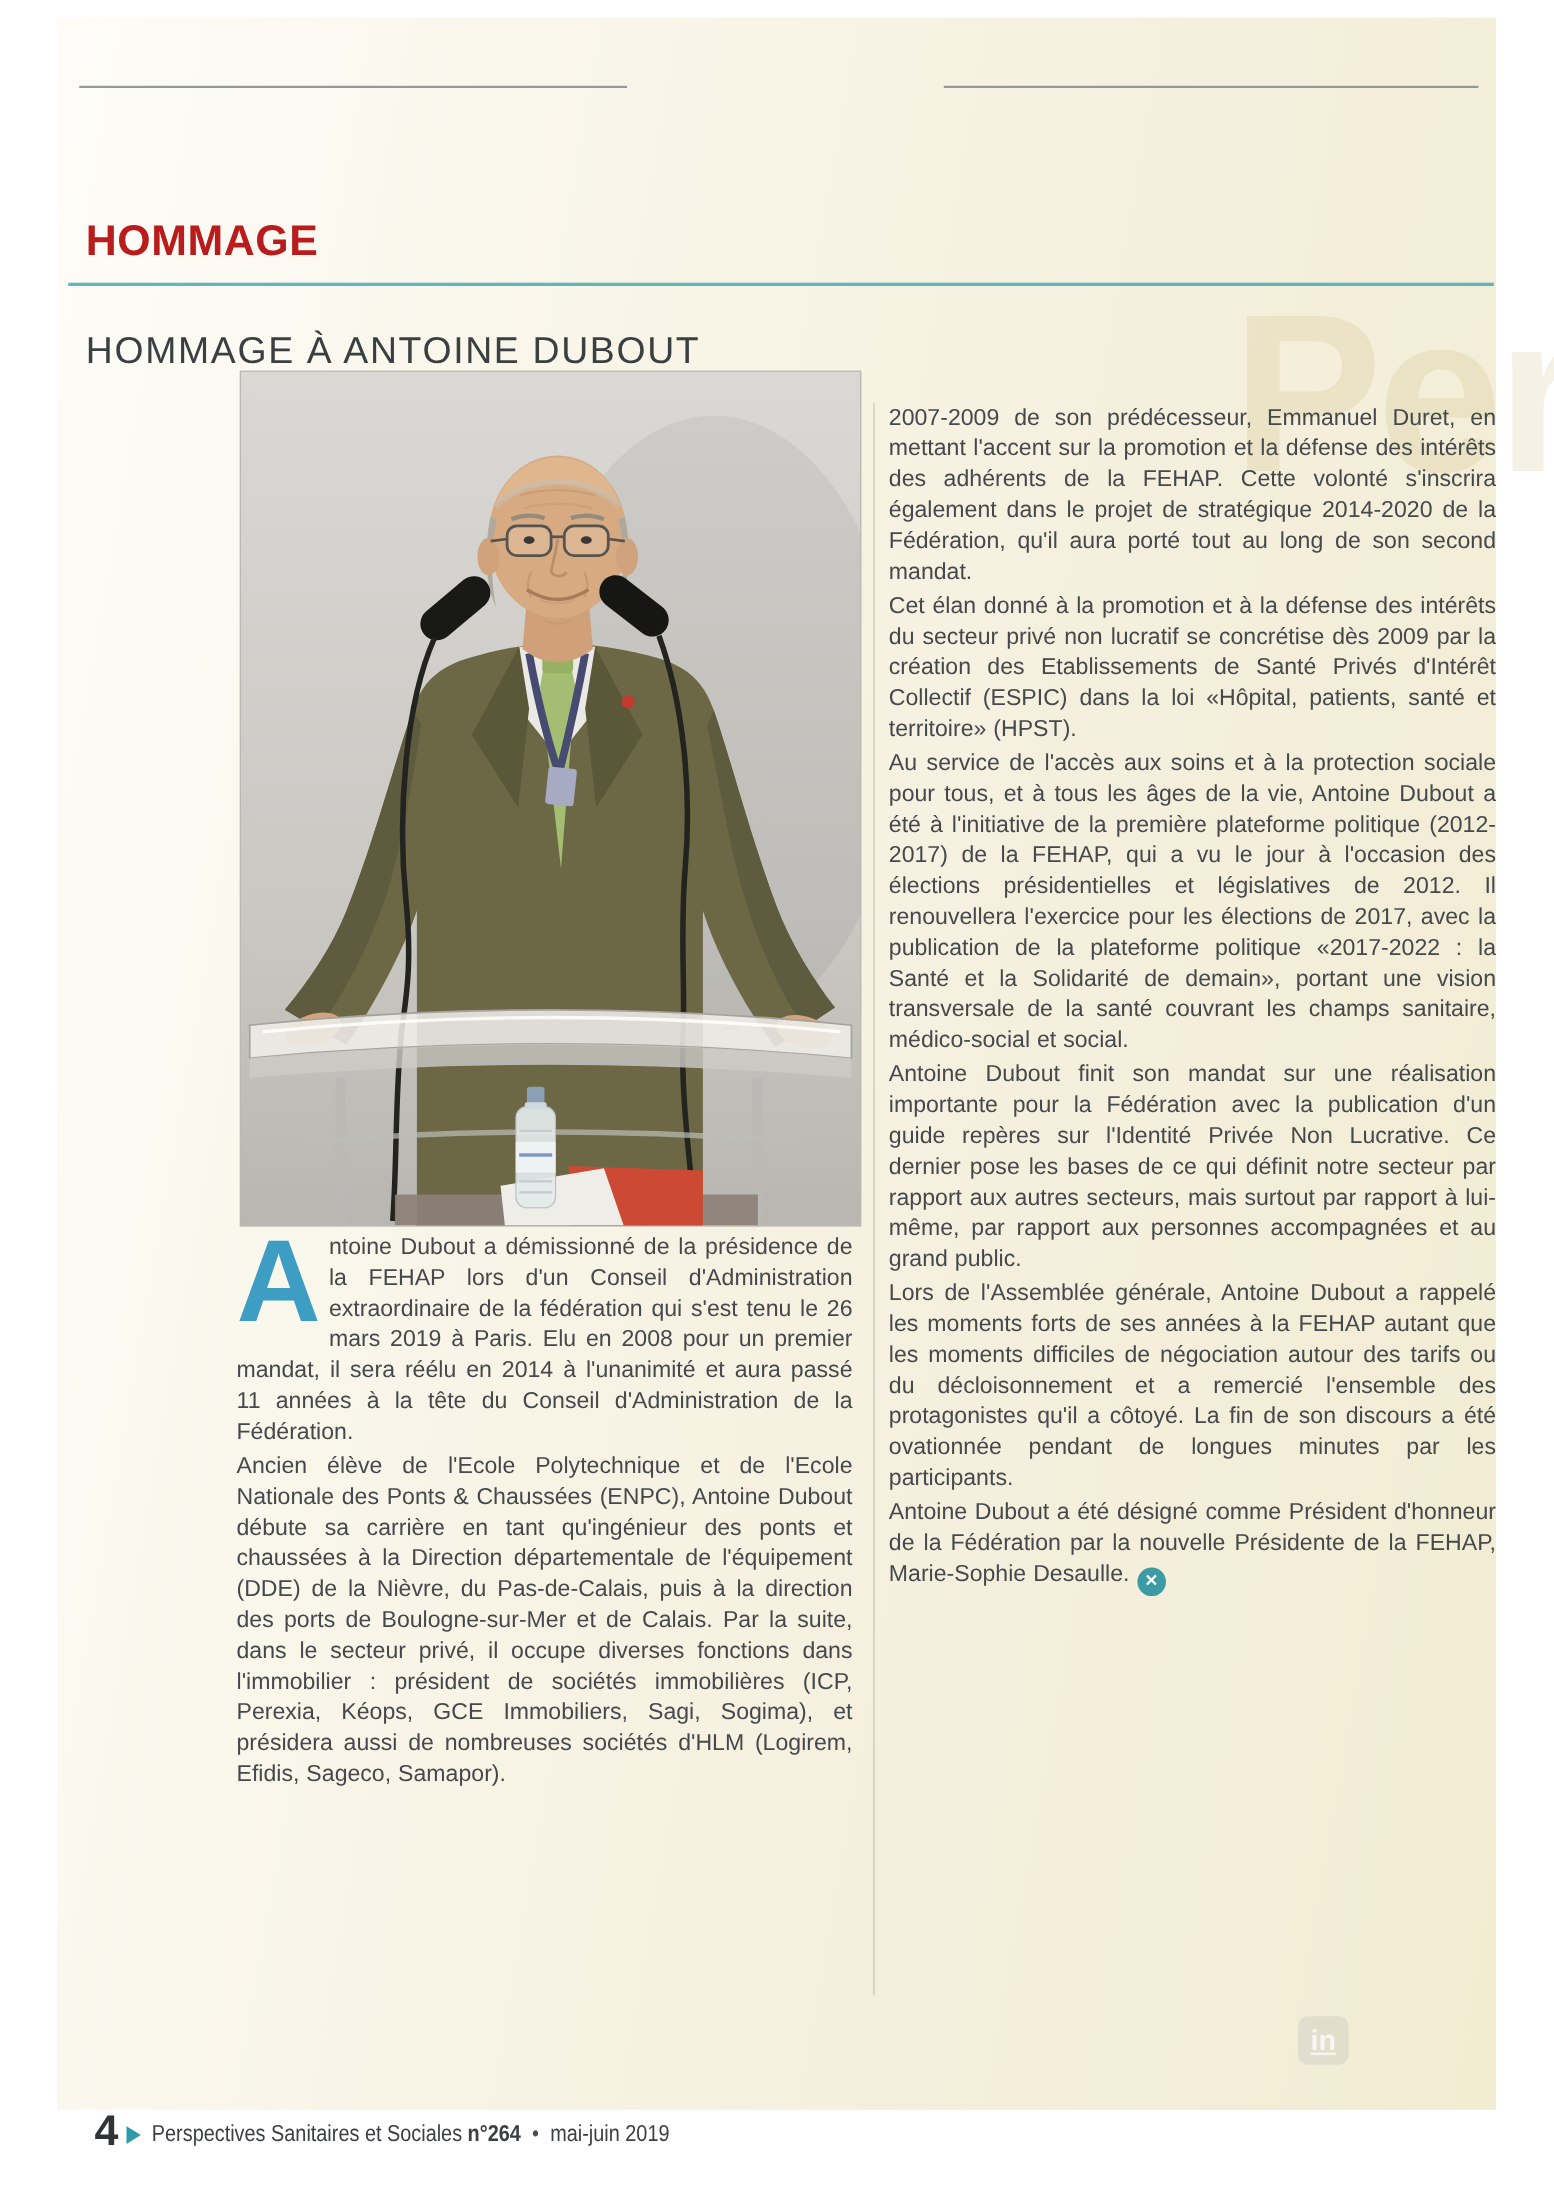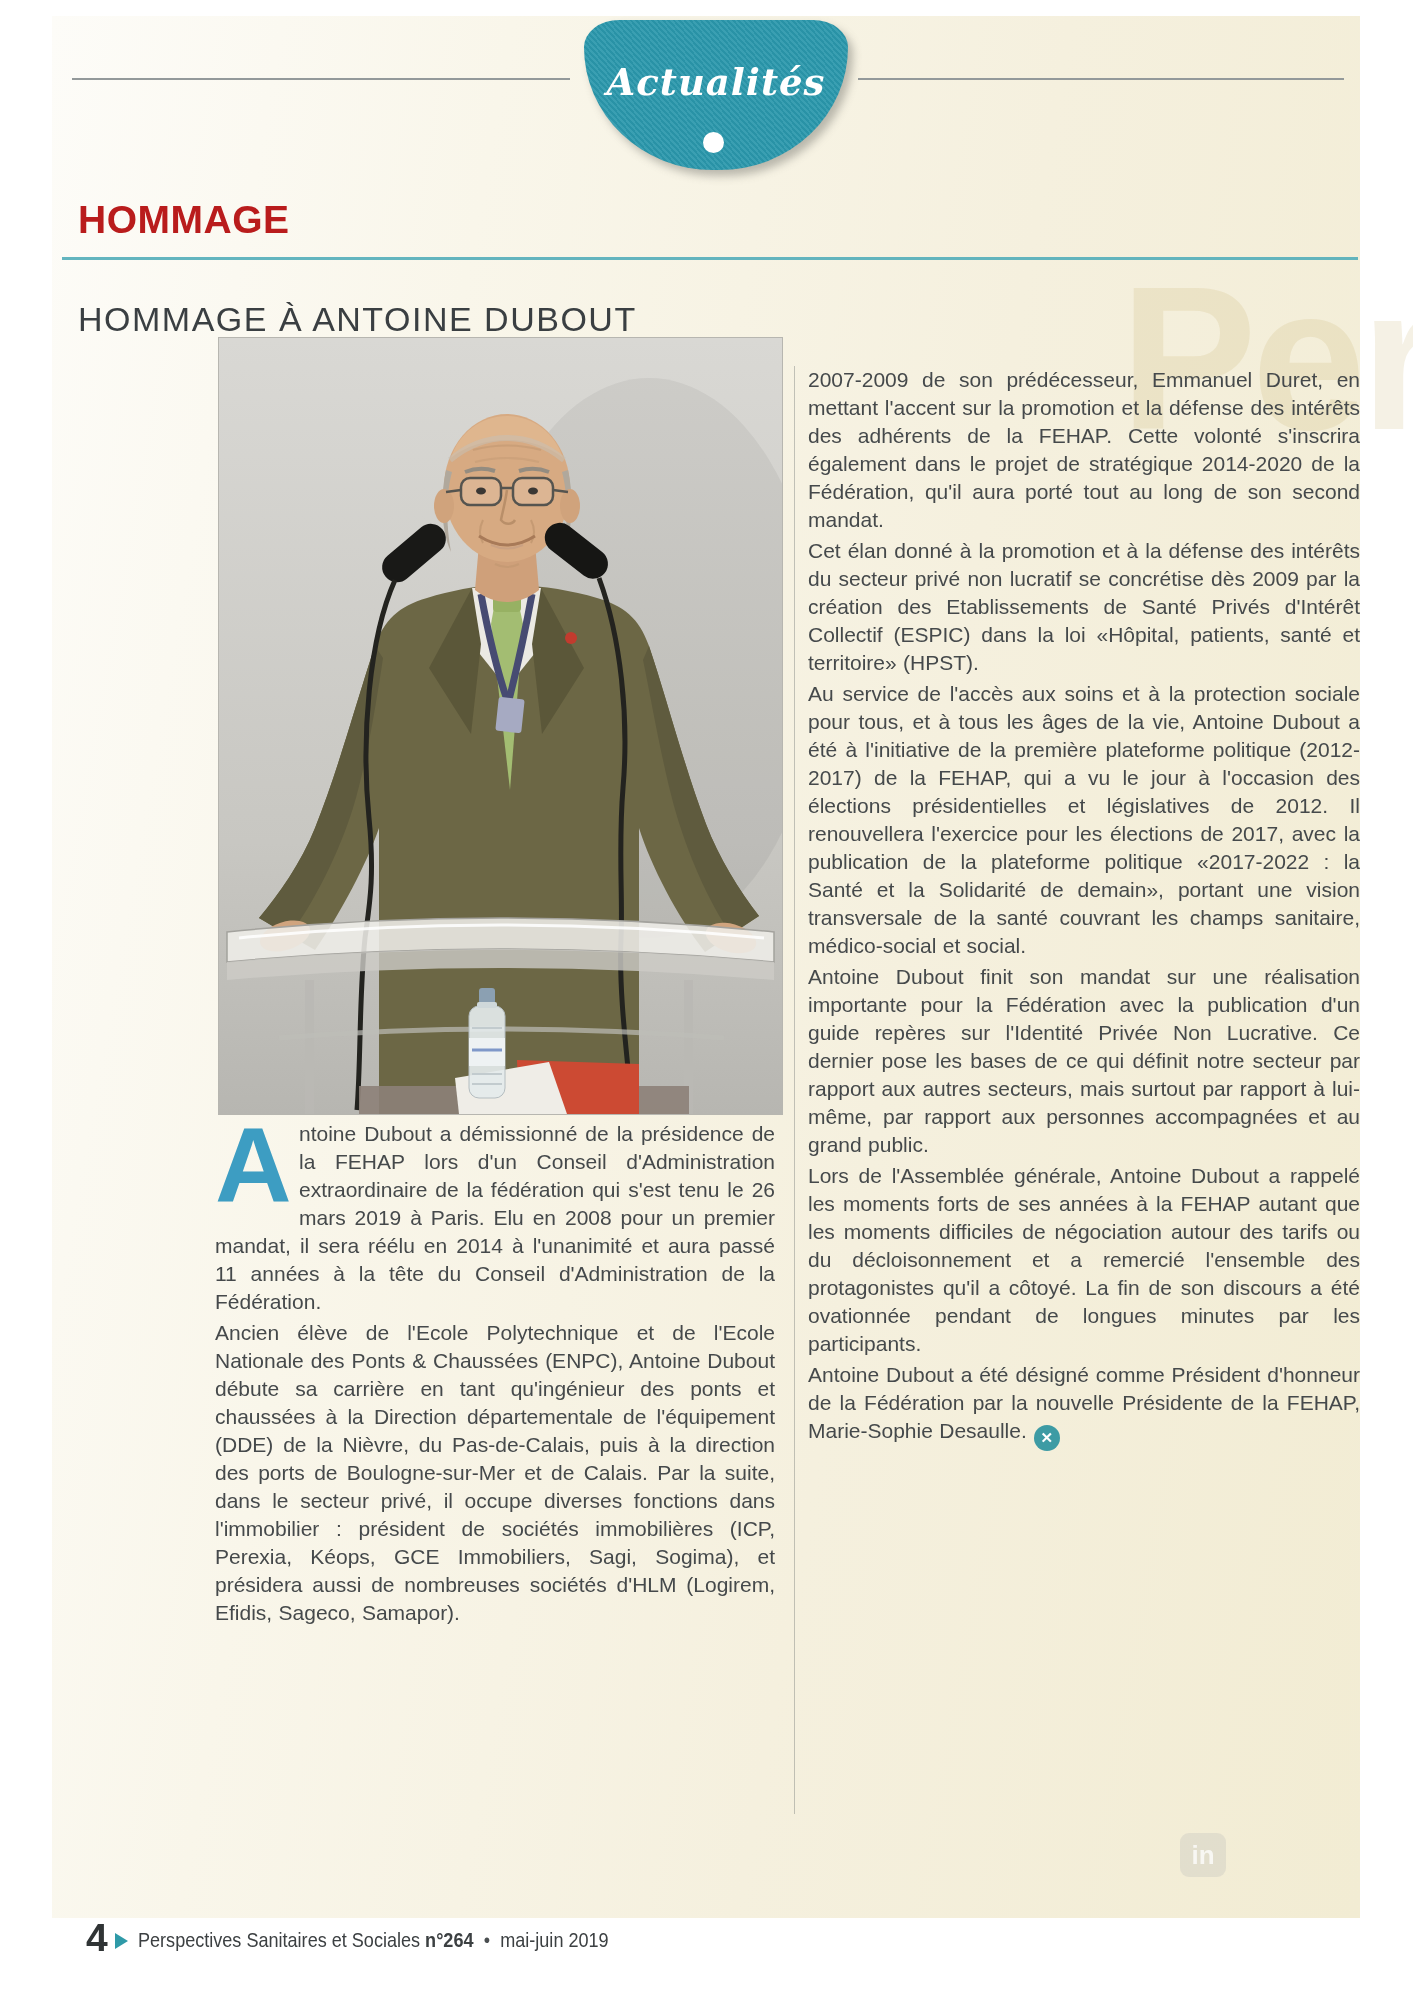--- a/index.html
+++ b/index.html
@@ -91,39 +91,35 @@
   .footer-sep{margin:0 6px; color:#4a4e50;}
   
   .ghost-per{
     position:absolute; left:1120px; top:240px; font-size:205px; font-weight:700;
     color:rgba(185,157,70,0.14); letter-spacing:-5px; pointer-events:none;
   }
   .ghost-in{
     position:absolute; left:1180px; top:1833px; width:46px; height:44px;
     border-radius:9px; background:rgba(148,156,164,0.18);
     display:flex; align-items:center; justify-content:center;
-    font-weight:700; font-size:26px; color:rgba(255,255,255,0.75);
+    font-weight:700; font-size:26px; color:rgba(255,255,255,0.75);text-decoration:underline;
   }
 </style>
 </head>
 <body>
 
 <div class="page">
 
   <div class="tint"></div>
 
   <div class="ghost-per">Per</div>
   <div class="ghost-in">in</div>
 
   <div class="rule-flank left"></div>
   <div class="rule-flank right"></div>
-  <div class="badge">
-    <div class="badge-label">Actualités</div>
-    <div class="badge-dot"></div>
-  </div>
 
   <div class="section-title">HOMMAGE</div>
   <div class="teal-rule"></div>
   <div class="article-title">HOMMAGE À ANTOINE DUBOUT</div>
 
   <div class="photo">
     <svg viewBox="0 0 563 776" xmlns="http://www.w3.org/2000/svg">
       <defs>
         <linearGradient id="bg" x1="0" y1="0" x2="0" y2="1">
           <stop offset="0" stop-color="#d9d8d4"></stop>

